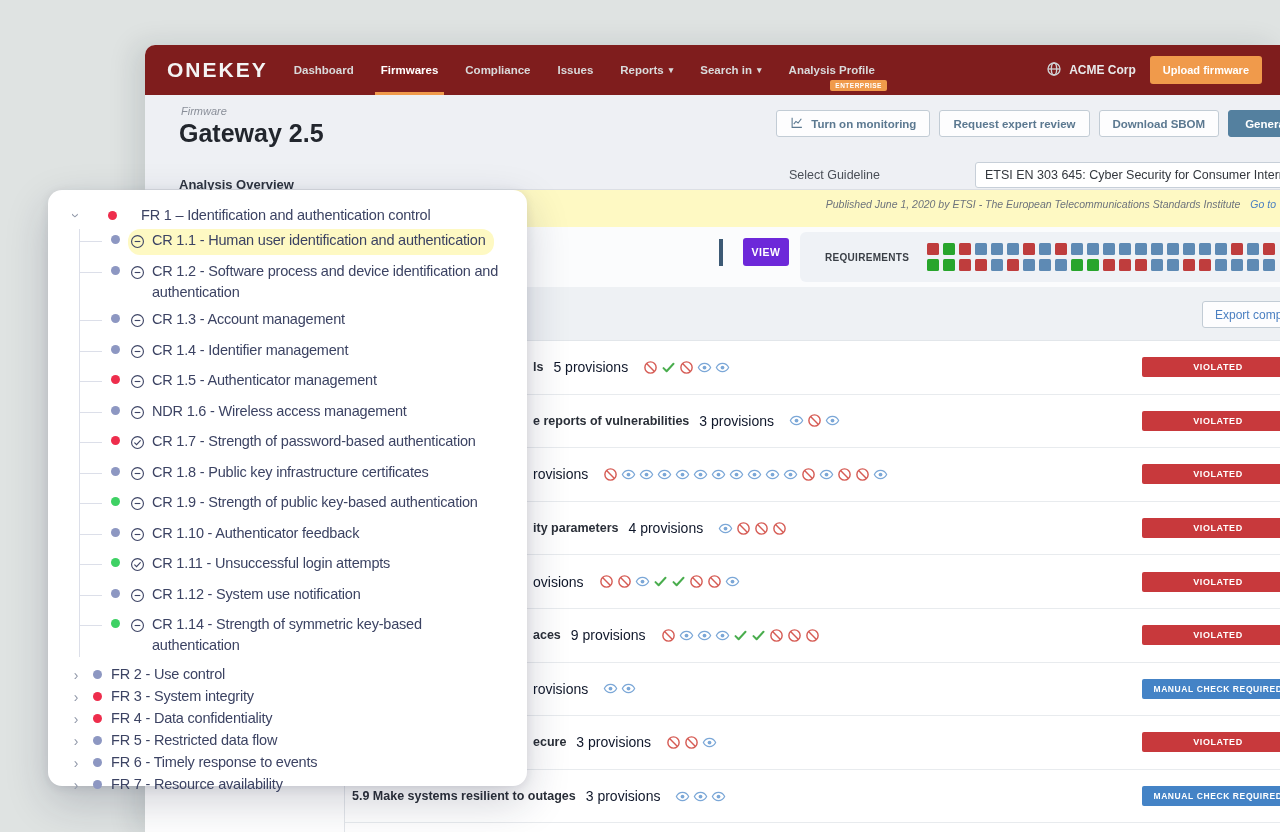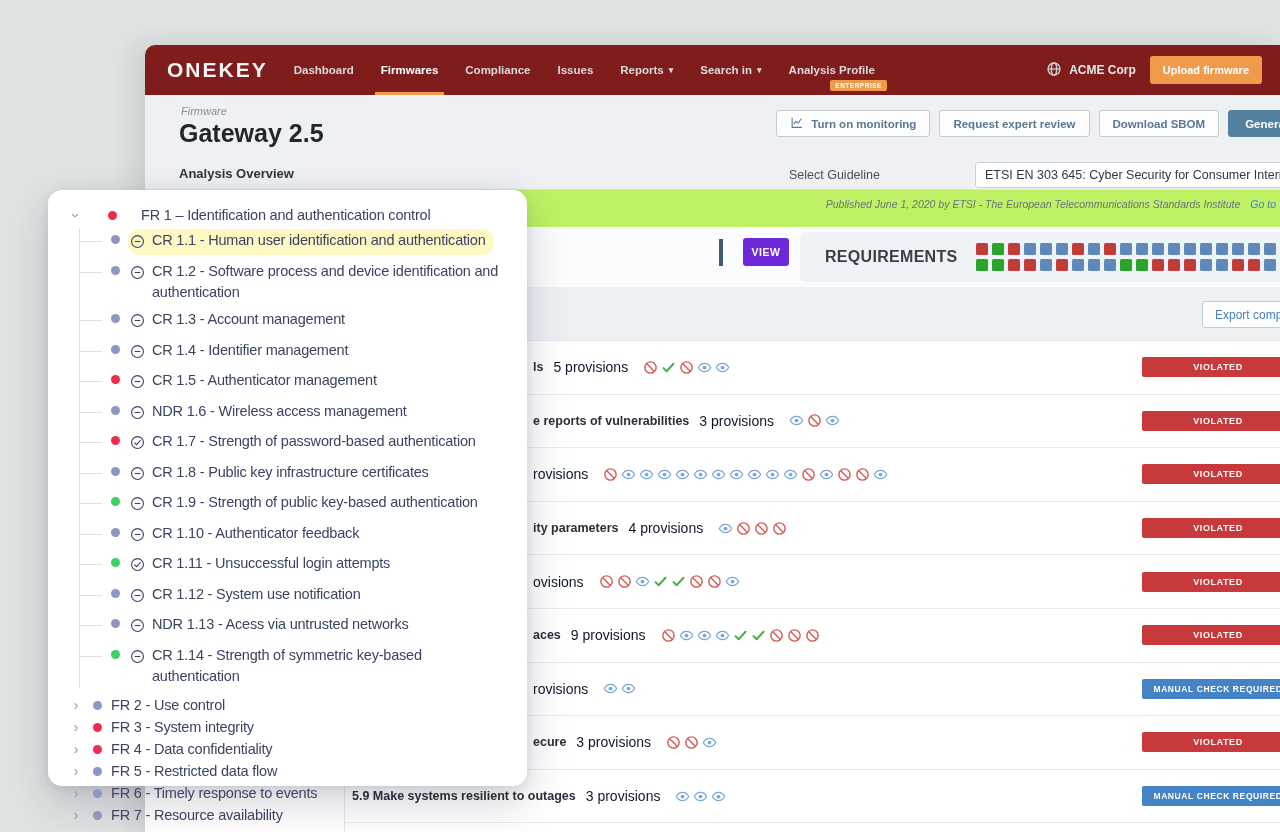--- a/index.html
+++ b/index.html
@@ -35,43 +35,43 @@
   .hdr-actions { position:absolute; right:-32px; top:15px; display:flex; gap:9px; }
   .btn-outline { display:flex; align-items:center; gap:7px; background:#fdfdfe;
     border:1px solid #c2ccd5; color:#5b7890; font-size:11.5px; font-weight:700;
     padding:0 13px; height:27px; border-radius:3px; cursor:pointer; white-space:nowrap; font-family:inherit; }
   .btn-primary { background:#54809f; border:1px solid #54809f; color:#fff; font-size:11.5px;
     font-weight:700; padding:0 16px; height:27px; border-radius:3px; cursor:pointer; white-space:nowrap; font-family:inherit; }
 
   
   .tabrow { position:absolute; left:0; top:110px; right:0; height:35px; background:#eef0f4;
     border-bottom:1px solid #dcdfe4; }
-  .tab { position:absolute; left:34px; top:11px; font-size:13px; font-weight:700; color:#2e3440; cursor:pointer; }
+  .tab { position:absolute; left:34px; top:22px; font-size:13px; font-weight:700; color:#2e3440; cursor:pointer; }
   .tab::after { content:''; position:absolute; left:-2px; top:26px; width:150px; height:3px; background:#4d7ba0; }
   .guideline-label { position:absolute; right:400px; top:13px; font-size:12.5px; color:#4a4f57; white-space:nowrap; }
   .guideline-select { position:absolute; left:830px; top:7px; width:330px; height:26px; background:#fff;
     border:1px solid #c7cfd8; border-radius:3px; font-size:12.5px; color:#33373d; line-height:24px;
     padding:0 9px; white-space:nowrap; overflow:hidden; cursor:pointer; }
 
   
   .content { position:absolute; left:0; top:145px; right:0; bottom:0; background:#fff; }
   .left-panel { position:absolute; left:0; top:0; width:200px; bottom:0; background:#fff;
     border-right:1px solid #e3e6ea; }
-  .band-top { position:absolute; left:200px; right:0; top:0; height:37px; background:#bef264; }
+  .band-top { position:absolute; left:200px; right:0; top:0; height:37px; background:#fef9c3; }
   .published { position:absolute; right:4px; top:8px; font-size:10.5px; font-style:italic; color:#6d737c; white-space:nowrap; }
   .published .goto { font-style:italic; color:#4a7fc1; margin-left:10px; cursor:pointer; }
 
   .band-req { position:absolute; left:200px; right:0; top:37px; height:60px; background:#fbfcfd; }
   .clip-sliver { position:absolute; left:374px; top:12px; width:4px; height:27px; background:#3d5a75; }
   .view-btn { position:absolute; background:#6d28d9; color:#fff; font-size:10.5px; font-weight:700;
     letter-spacing:.5px; border:none; border-radius:3px; width:46px; height:28px; cursor:pointer; font-family:inherit; }
   .view-left { left:398px; top:11px; }
   .req-panel { position:absolute; left:455px; right:-8px; top:5px; height:50px; background:#eff2f6;
     border-radius:6px; display:flex; align-items:center; }
-  .req-label { font-size:16px; font-weight:700; color:#3a3f46; letter-spacing:.3px; margin:0 18px 0 25px; white-space:nowrap; }
+  .req-label { font-size:10px; font-weight:700; color:#3a3f46; letter-spacing:.3px; margin:0 18px 0 25px; white-space:nowrap; }
   .req-grid { display:flex; flex-direction:column; gap:4px; }
   .req-row { display:flex; gap:4px; }
   .sq { width:12px; height:12px; border-radius:1.5px; }
 
   .band-export { position:absolute; left:200px; right:0; top:97px; height:54px; background:#eef1f4;
     border-bottom:1px solid #e2e6ea; }
   .export-btn { position:absolute; left:857px; top:14px; width:170px; height:27px; background:#fdfdfe;
     border:1px solid #c2ccd5; color:#4a7fc1; font-size:12px; border-radius:3px; cursor:pointer;
     white-space:nowrap; overflow:hidden; padding:0 12px; text-align:left; font-family:inherit; }
 
@@ -758,30 +758,20 @@
         <span class="t-dot" style="background: rgb(141, 151, 194);"></span>
         <span class="t-wrap">
           <span class="t-ic"><svg width="15" height="15" viewBox="0 0 24 24">
               <circle cx="12" cy="12" r="9.5" fill="none" stroke="#3e4566" stroke-width="1.8"></circle>
               <line x1="7.5" y1="12" x2="16.5" y2="12" stroke="#3e4566" stroke-width="1.8"></line>
             </svg></span>
           <span class="t-label">CR 1.12 - System use notification</span>
         </span>
       </div>
       <div class="t-child">
-        <span class="t-dot" style="background: rgb(141, 151, 194);"></span>
-        <span class="t-wrap">
-          <span class="t-ic"><svg width="15" height="15" viewBox="0 0 24 24">
-              <circle cx="12" cy="12" r="9.5" fill="none" stroke="#3e4566" stroke-width="1.8"></circle>
-              <line x1="7.5" y1="12" x2="16.5" y2="12" stroke="#3e4566" stroke-width="1.8"></line>
-            </svg></span>
-          <span class="t-label">NDR 1.13 - Acess via untrusted networks</span>
-        </span>
-      </div>
-      <div class="t-child">
         <span class="t-dot" style="background: rgb(62, 209, 100);"></span>
         <span class="t-wrap">
           <span class="t-ic"><svg width="15" height="15" viewBox="0 0 24 24">
               <circle cx="12" cy="12" r="9.5" fill="none" stroke="#3e4566" stroke-width="1.8"></circle>
               <line x1="7.5" y1="12" x2="16.5" y2="12" stroke="#3e4566" stroke-width="1.8"></line>
             </svg></span>
           <span class="t-label">CR 1.14 - Strength of symmetric key-based authentication</span>
         </span>
       </div>
     </div>

